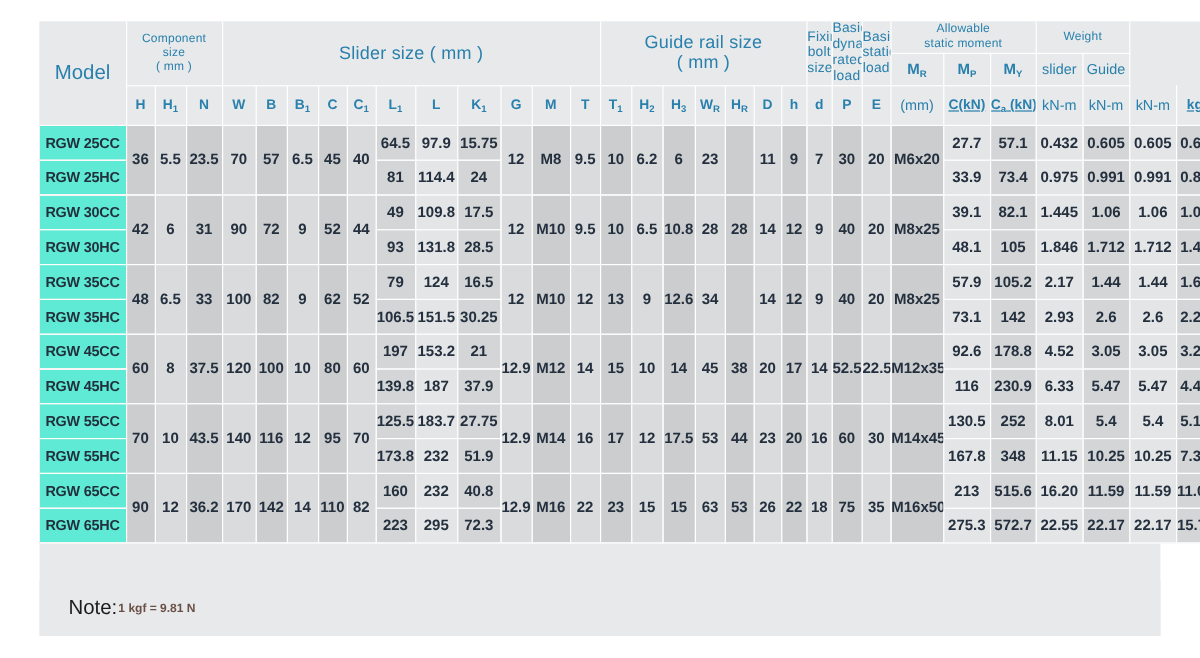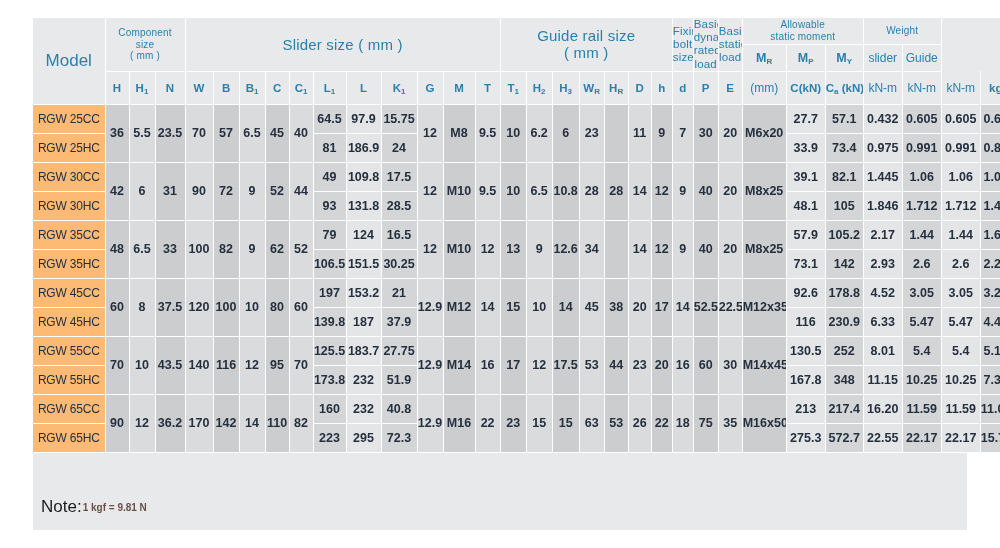--- a/index.html
+++ b/index.html
@@ -70,20 +70,21 @@
   th.sub {
     font-size: 11.5px;
     font-weight: bold;
     color: #2980ad;
     height: 32px;
   }
   th.unit {
     font-size: 11.5px;
     font-weight: bold;
     color: #2980ad;
+    text-decoration: underline;
   }
   th.unitlabel {
     font-size: 12px;
     font-weight: normal;
     color: #2980ad;
   }
   th.mlabel {
     font-size: 12.5px;
     font-weight: bold;
     color: #2980ad;
@@ -100,44 +101,44 @@
     color: #25303f;
     font-size: 12.5px;
     font-weight: bold;
     height: 28px;
     background: #e3e5e6;
   }
   tbody td.alt {
     background: #d3d5d6;
   }
   td.modelcell {
-    background: #fdba74;
+    background: #5eead4;
     font-size: 12px;
-    font-weight: normal;
+    font-weight: bold;
     color: #22303e;
     text-align: left;
     padding-left: 12px;
     letter-spacing: -0.2px;
   }
   td.span2 {
     background: #d9dbdc;
   }
   td.span2.alt {
     background: #cbcdce;
   }
   .note {
     position: absolute;
     left: 33px;
     top: 484px;
     width: 934px;
     height: 46px;
     background: #e7e9ea;
     display: flex;
     align-items: center;
-    padding-left: 8px;
+    padding-left: 24px;
     box-sizing: border-box;
   }
   .note-label {
     font-size: 17px;
     color: #1b1b1b;
     font-weight: normal;
   }
   .note-text {
     font-size: 10px;
     color: #6b4f46;
@@ -294,21 +295,21 @@
             <td class="">27.7</td>
             <td class="alt">57.1</td>
             <td class="">0.432</td>
             <td class="alt">0.605</td>
             <td class="">0.605</td>
             <td class="alt">0.67</td>
           </tr>
           <tr>
             <td class="modelcell">RGW 25HC</td>
             <td class="alt">81</td>
-            <td class="">186.9</td>
+            <td class="">114.4</td>
             <td class="alt">24</td>
             <td class="">33.9</td>
             <td class="alt">73.4</td>
             <td class="">0.975</td>
             <td class="alt">0.991</td>
             <td class="">0.991</td>
             <td class="alt">0.86</td>
           </tr>
           <tr>
             <td class="modelcell">RGW 30CC</td>
@@ -515,21 +516,21 @@
             <td class="span2 alt" rowspan="2">15</td>
             <td class="span2" rowspan="2">63</td>
             <td class="span2 alt" rowspan="2">53</td>
             <td class="span2" rowspan="2">26</td>
             <td class="span2 alt" rowspan="2">22</td>
             <td class="span2" rowspan="2">18</td>
             <td class="span2 alt" rowspan="2">75</td>
             <td class="span2" rowspan="2">35</td>
             <td class="span2 alt" rowspan="2">M16x50</td>
             <td class="">213</td>
-            <td class="alt">217.4</td>
+            <td class="alt">515.6</td>
             <td class="">16.20</td>
             <td class="alt">11.59</td>
             <td class="">11.59</td>
             <td class="alt">11.04</td>
           </tr>
           <tr>
             <td class="modelcell">RGW 65HC</td>
             <td class="alt">223</td>
             <td class="">295</td>
             <td class="alt">72.3</td>

